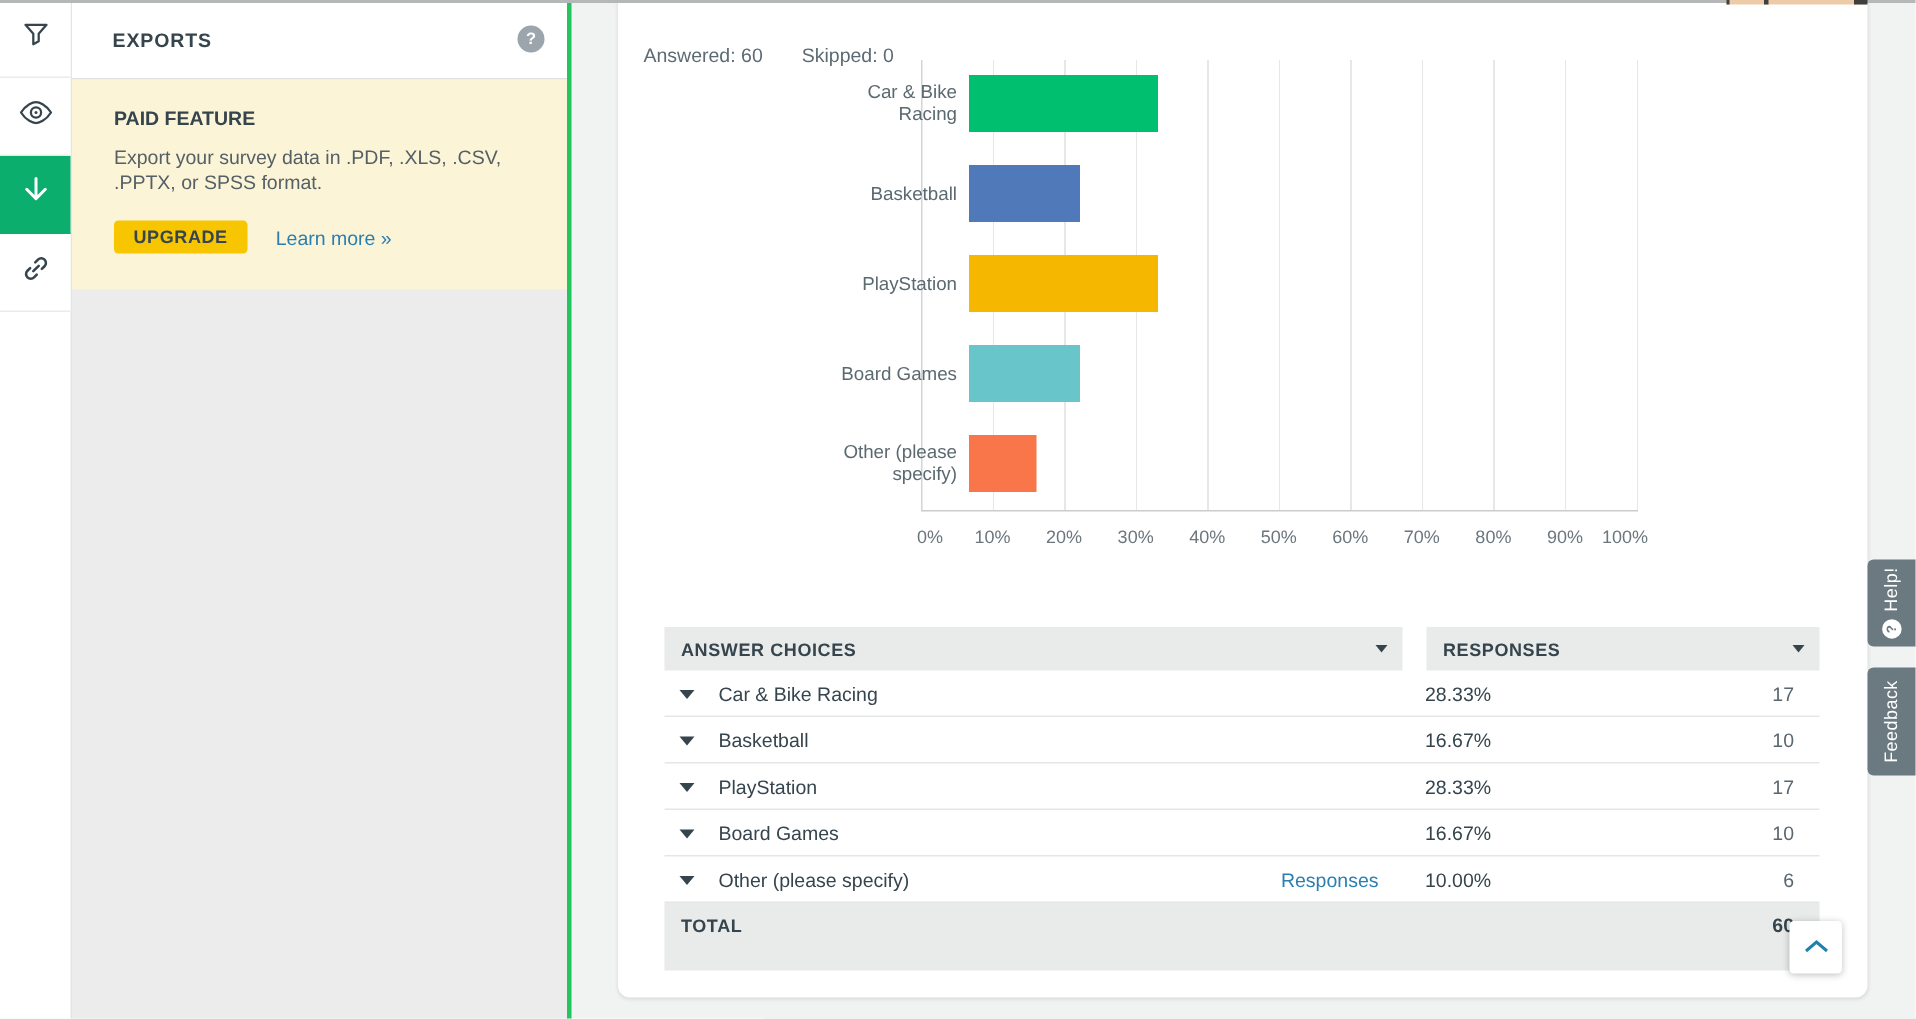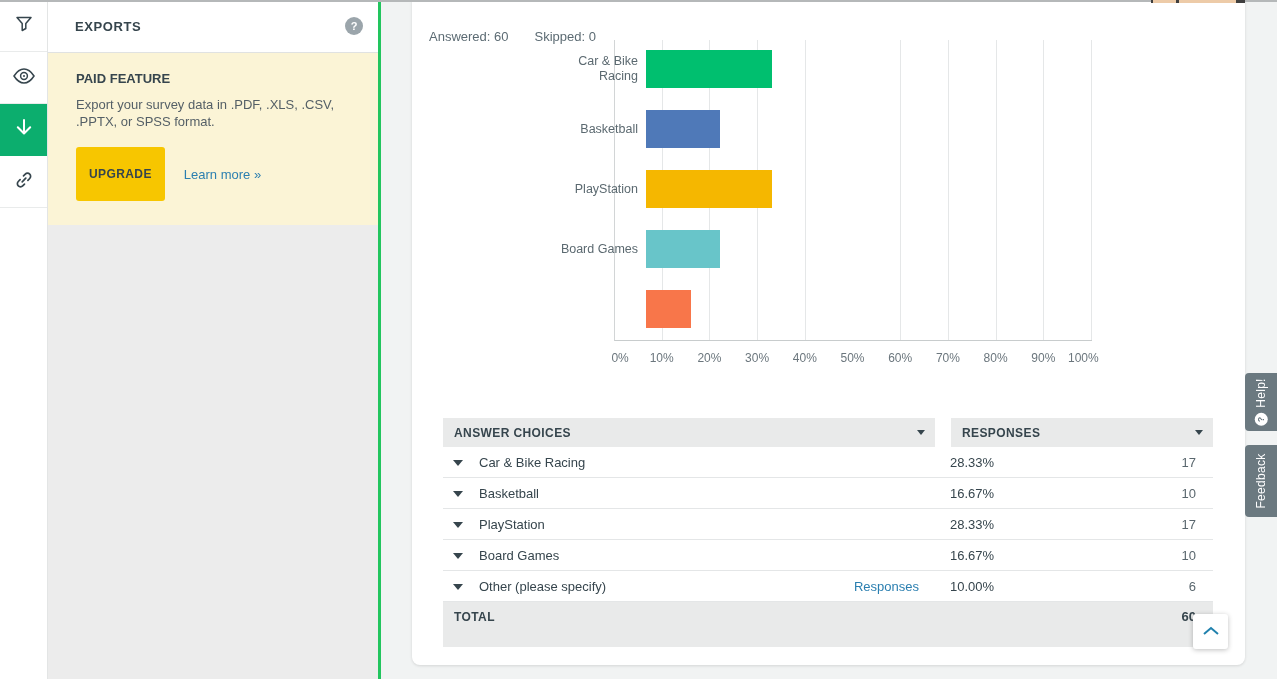--- a/index.html
+++ b/index.html
@@ -28,21 +28,21 @@
     display:flex;align-items:center;justify-content:space-between;
     padding:0 15px 0 27px;box-sizing:border-box;}
   .panel-title{font-weight:bold;font-size:13px;letter-spacing:.6px;}
   .help-circle{width:18px;height:18px;border-radius:50%;background:#9BA5AB;color:#fff;
     font-size:11px;font-weight:bold;display:flex;align-items:center;justify-content:center;cursor:pointer;}
   .paid-box{background:#FBF4D6;padding:18px 20px 24px 28px;}
   .paid-title{font-weight:bold;font-size:13px;margin-bottom:10px;}
   .paid-desc{font-size:13px;line-height:17px;color:#545F66;width:268px;}
   .paid-actions{margin-top:17px;display:flex;align-items:center;gap:19px;}
   .upgrade-btn{background:#F7C600;border:none;font-weight:bold;font-size:12px;letter-spacing:.4px;
-    color:#36454D;padding:20px 13px;border-radius:3px;font-family:inherit;cursor:pointer;}
+    color:#36454D;padding:4px 13px;border-radius:3px;font-family:inherit;cursor:pointer;}
   .learn-link{color:#2B7FB0;font-size:13px;text-decoration:none;cursor:pointer;}
 
   
   .main-card{position:absolute;left:412px;top:0;width:833px;height:665px;background:#fff;
     border-radius:0 0 8px 8px;box-shadow:0 1px 3px rgba(0,0,0,.12);z-index:5;}
   .answered-bar{position:absolute;left:17px;top:1px;font-size:13px;color:#5C6B73;display:flex;gap:26px;margin-top:28px;}
 
   
   .chart{position:absolute;left:202px;top:40px;width:477px;height:300px;
     border-left:1px solid #D2D5D6;border-bottom:1px solid #C8CCCD;box-sizing:content-box;
@@ -169,20 +169,22 @@
         </div>
         <div class="chart-row">
           <div class="chart-label">PlayStation</div>
           <div class="chart-bar" style="width: 28.33%; background: rgb(245, 183, 0);"></div>
         </div>
         <div class="chart-row">
           <div class="chart-label">Board Games</div>
           <div class="chart-bar" style="width: 16.67%; background: rgb(104, 197, 201);"></div>
         </div>
         <div class="chart-row">
+          <div class="chart-label">Other (please
+specify)</div>
           <div class="chart-bar" style="width: 10%; background: rgb(248, 118, 74);"></div>
         </div>
       </div>
   </div>
   <div class="x-ticks">
       <span class="tick first" style="left: 0%;">0%</span>
       <span class="tick" style="left: 10%;">10%</span>
       <span class="tick" style="left: 20%;">20%</span>
       <span class="tick" style="left: 30%;">30%</span>
       <span class="tick" style="left: 40%;">40%</span>

